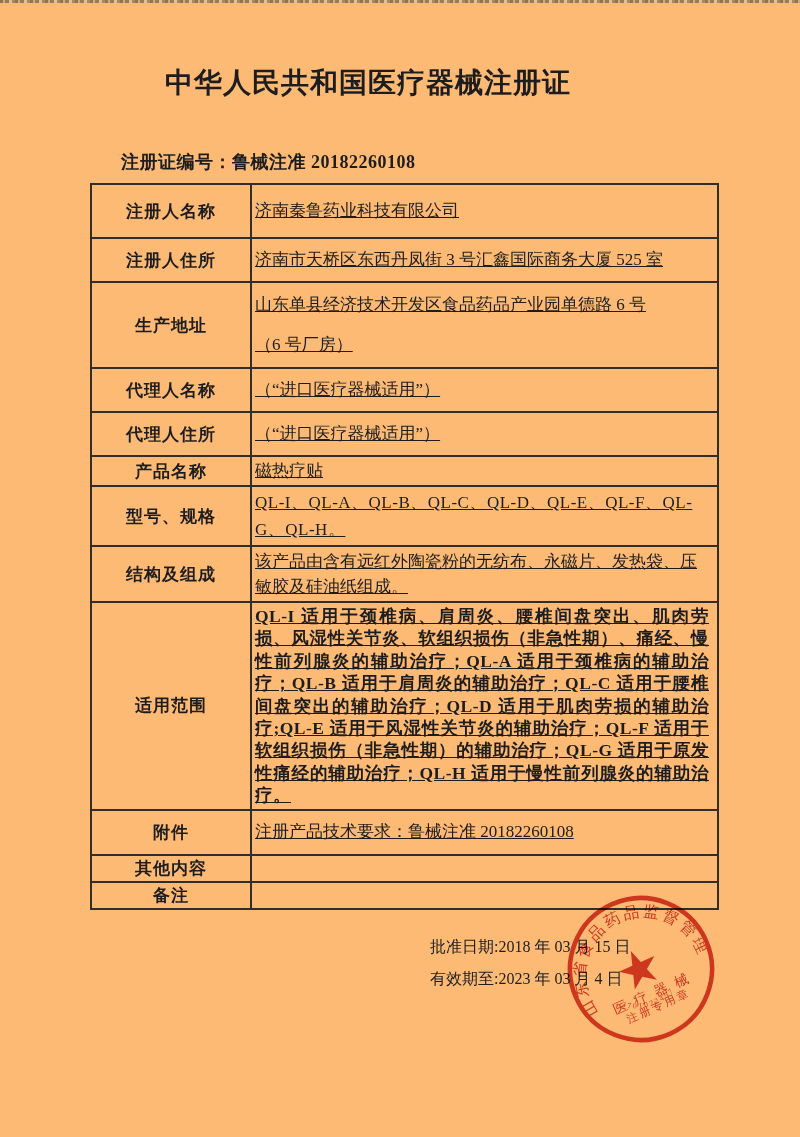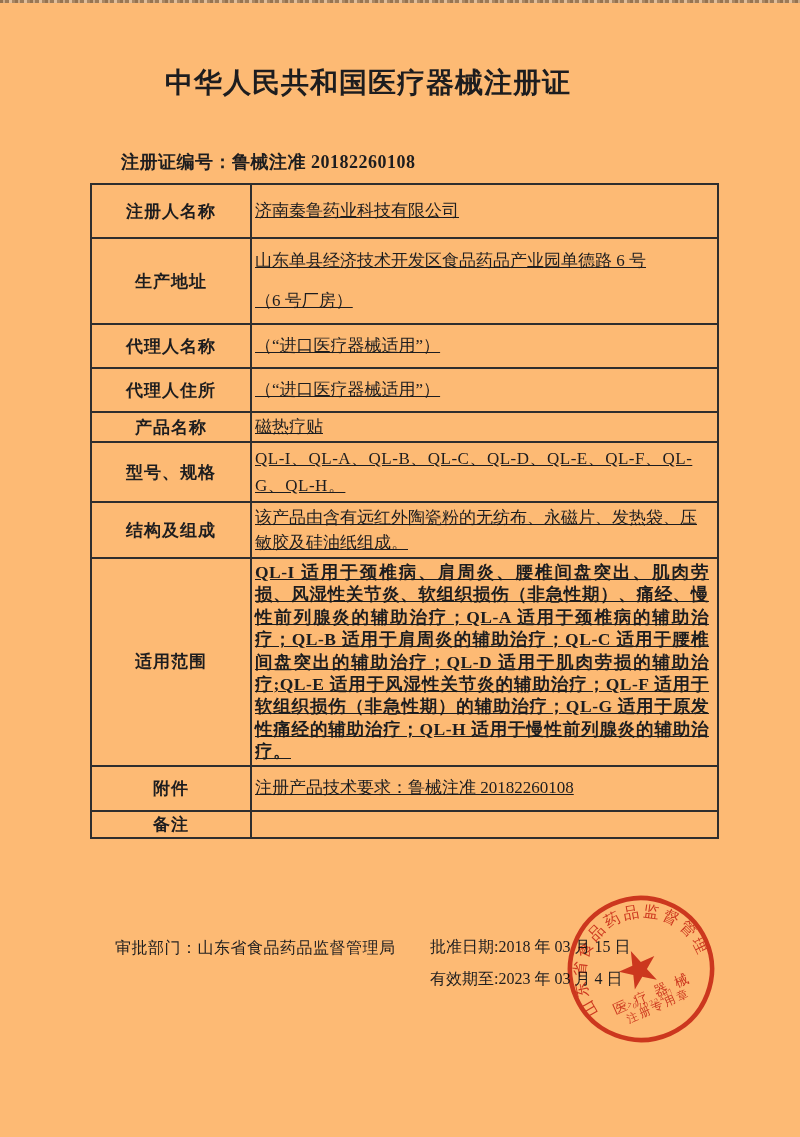--- a/index.html
+++ b/index.html
@@ -63,20 +63,24 @@
   <table class="doc-table">
     <colgroup>
         <col style="width:160px">
         <col style="width:467px">
       </colgroup>
     <tbody>
       <tr class="h45">
         <td class="label">注册人名称</td>
         <td class="value">济南秦鲁药业科技有限公司</td>
       </tr>
+      <tr class="h44">
+        <td class="label">注册人住所</td>
+        <td class="value">济南市天桥区东西丹凤街 3 号汇鑫国际商务大厦 525 室</td>
+      </tr>
       <tr class="h86 row-addr">
         <td class="label">生产地址</td>
         <td class="value">山东单县经济技术开发区食品药品产业园单德路 6 号
 （6 号厂房）</td>
       </tr>
       <tr class="h44">
         <td class="label">代理人名称</td>
         <td class="value">（“进口医疗器械适用”）</td>
       </tr>
       <tr class="h44">
@@ -97,29 +101,30 @@
       </tr>
       <tr class="h204 row-scope">
         <td class="label">适用范围</td>
         <td class="value">QL-I 适用于颈椎病、肩周炎、腰椎间盘突出、肌肉劳损、风湿性关节炎、软组织损伤（非急性期）、痛经、慢性前列腺炎的辅助治疗；QL-A 适用于颈椎病的辅助治疗；QL-B 适用于肩周炎的辅助治疗；QL-C 适用于腰椎间盘突出的辅助治疗；QL-D 适用于肌肉劳损的辅助治疗;QL-E 适用于风湿性关节炎的辅助治疗；QL-F 适用于软组织损伤（非急性期）的辅助治疗；QL-G 适用于原发性痛经的辅助治疗；QL-H 适用于慢性前列腺炎的辅助治疗。</td>
       </tr>
       <tr class="h41">
         <td class="label">附件</td>
         <td class="value">注册产品技术要求：鲁械注准 20182260108</td>
       </tr>
       <tr class="h43">
+        <td class="label">其他内容</td>
+        <td class="value"></td>
+      </tr>
+      <tr class="h43">
         <td class="label">备注</td>
         <td class="value"></td>
       </tr>
     </tbody>
   </table>
 
-  <div class="footer-dept">
-    <span>审批部门：</span><span>山东省食品药品监督管理局</span>
-  </div>
 
   <div class="footer-dates">
     <div class="date-line">
       <span>批准日期:</span><span>2018 年 03 月 15 日</span>
     </div>
     <div class="date-line">
       <span>有效期至:</span><span>2023 年 03 月 4 日</span>
     </div>
   </div>
 

